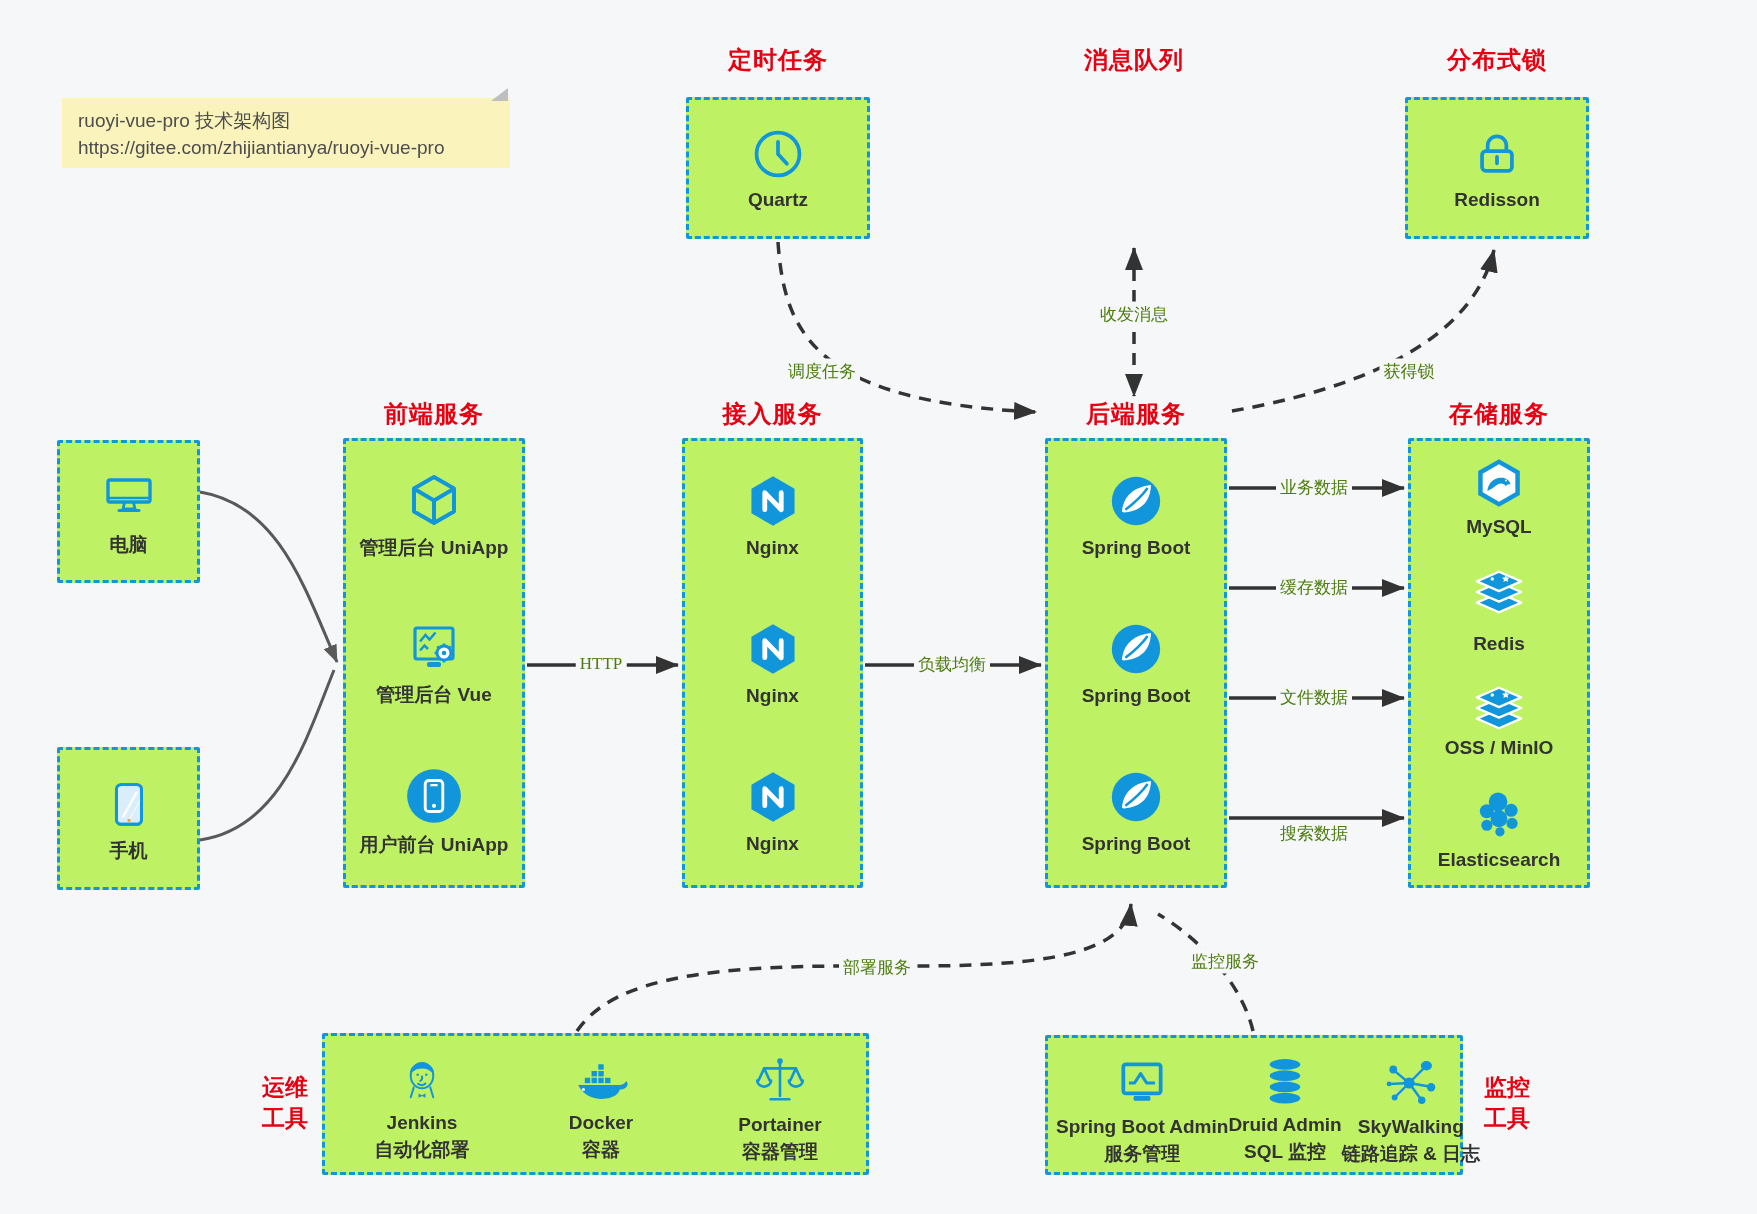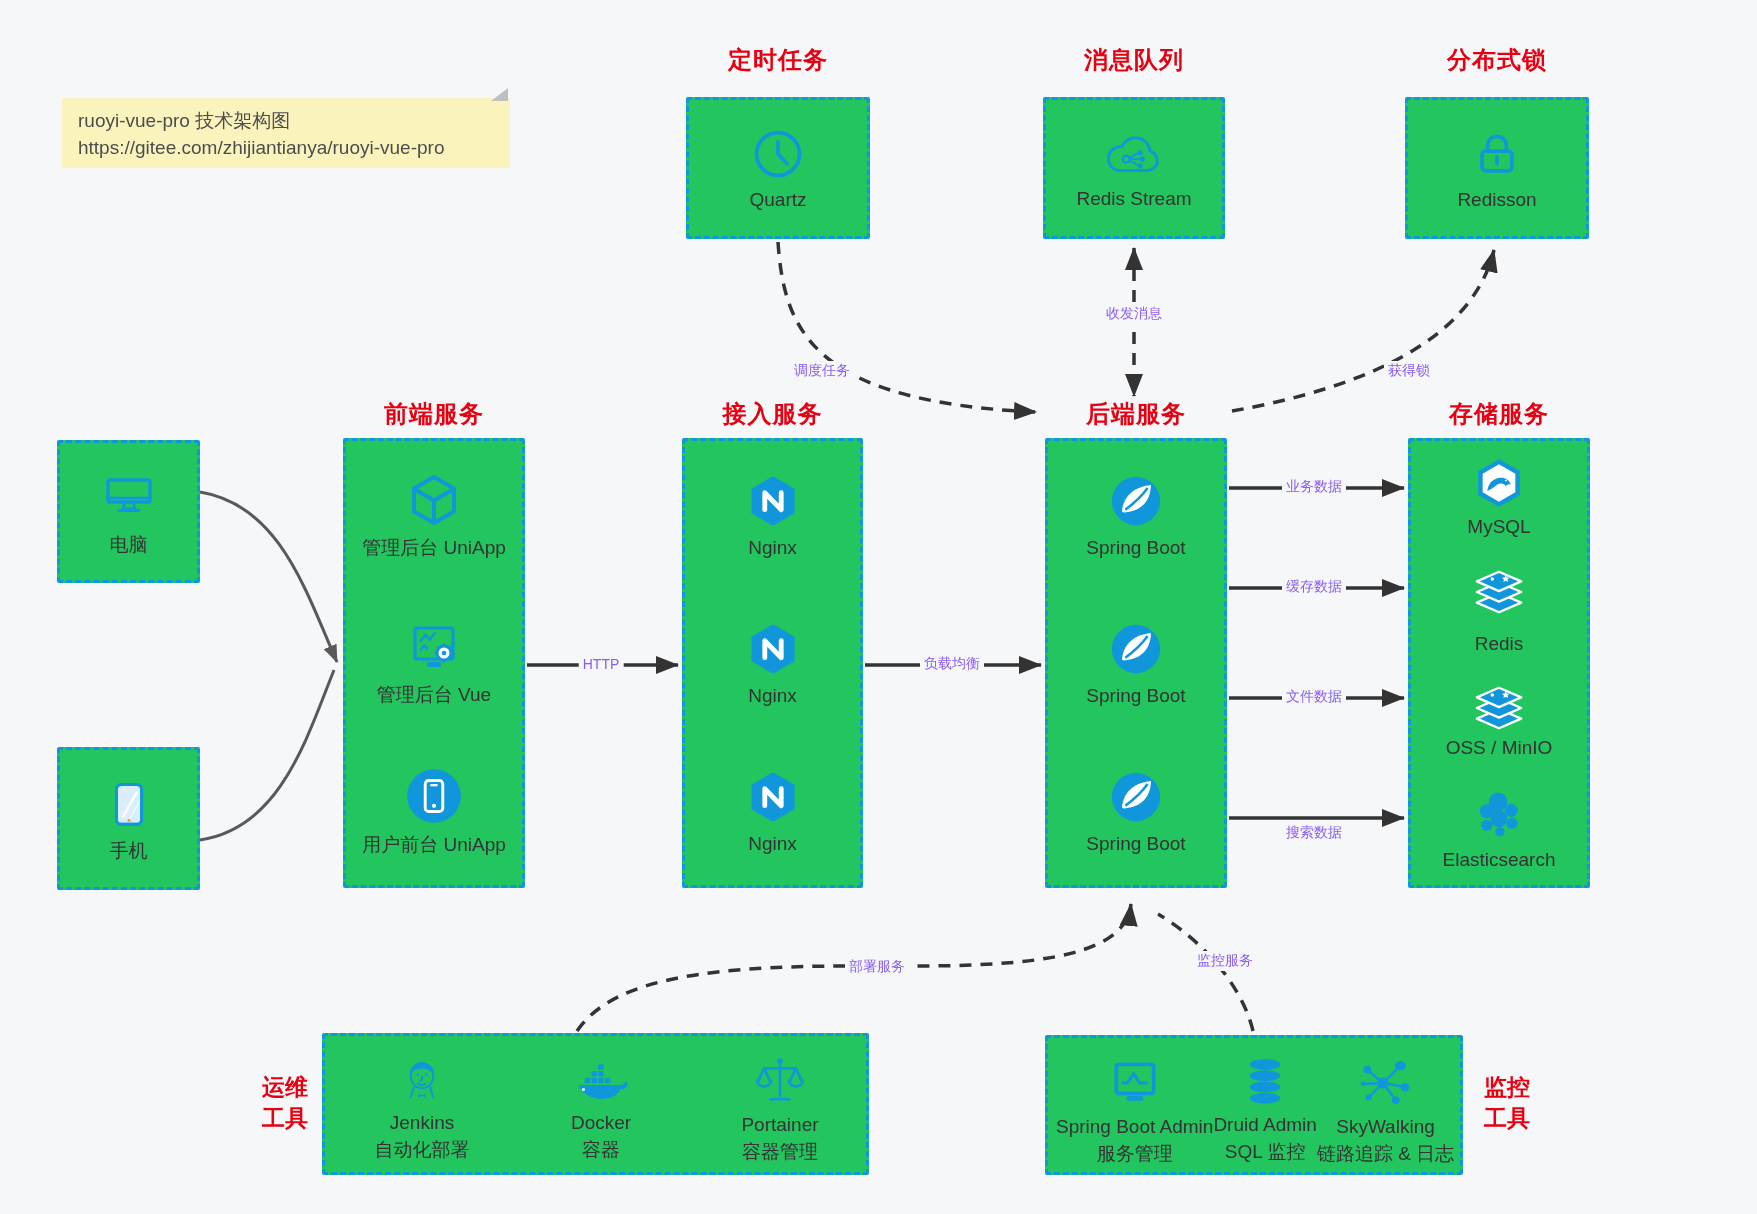--- a/index.html
+++ b/index.html
@@ -3,41 +3,41 @@
 <meta charset="utf-8">
 <style>
   html,body{margin:0;padding:0;background:#e9eaec;}
   .canvas{
     position:relative;width:1757px;height:1214px;margin:0 auto;
     background:var(--canvas-bg,#f6f7f8);
     font-family:"Liberation Sans","DejaVu Sans",sans-serif;
     overflow:hidden;
   }
   .dash-box{
-    position:absolute;background:#22c55e;
+    position:absolute;background:#bef264;
     border:3px dashed var(--accent-blue,#1296db);
-    box-sizing:border-box;border-radius:2px;z-index:1;
+    box-sizing:border-box;border-radius:2px;z-index:1;font-weight:bold;
   }
   .sec-title{
     position:absolute;color:var(--accent-red,#e60012);
     font-size:24px;font-weight:bold;text-align:center;
     letter-spacing:1px;z-index:3;white-space:nowrap;
   }
   .side-title{
     position:absolute;color:var(--accent-red,#e60012);
     font-size:23px;font-weight:bold;text-align:center;line-height:31px;z-index:3;
   }
   .col{display:flex;flex-direction:column;justify-content:space-around;align-items:center;}
   .node{display:flex;flex-direction:column;align-items:center;gap:7px;}
   .node-label{font-size:19px;color:#333;white-space:nowrap;line-height:22px;}
   .icon{display:block;line-height:0;color:var(--accent-blue,#1296db);}
   .edge-label{
     position:absolute;transform:translate(-50%,-50%);
-    font-size:14px;color:#8b5cf6;background:var(--canvas-bg,#f6f7f8);
-    padding:1px 4px;white-space:nowrap;z-index:3;
+    font-size:17px;color:#4d7c0f;background:var(--canvas-bg,#f6f7f8);
+    padding:1px 4px;white-space:nowrap;z-index:3;font-family:Liberation Serif, serif;
   }
   .wires{position:absolute;left:0;top:0;width:1757px;height:1214px;z-index:2;pointer-events:none;}
   .note{
     position:absolute;left:62px;top:98px;width:448px;height:70px;
     background:var(--note-bg,#faf3bc);z-index:3;box-sizing:border-box;
     padding:9px 16px;font-size:19px;line-height:27px;color:#4d4d4d;
   }
   .note .fold{
     position:absolute;right:2px;top:-10px;width:0;height:0;
     border-bottom:13px solid #bfbfbf;border-left:17px solid transparent;
@@ -66,35 +66,20 @@
       <span class="icon">
         <svg viewBox="0 0 60 60" width="56" height="56">
             <circle cx="30" cy="30" r="23" fill="none" stroke="currentColor" stroke-width="4"></circle>
             <path d="M30 17 V30 L39.5 40.5" fill="none" stroke="currentColor" stroke-width="4" stroke-linecap="round" stroke-linejoin="round"></path>
           </svg>
       </span>
       <div class="node-label">Quartz</div>
     </div>
   </div>
 
-  <div class="dash-box col" style="left:1043px;top:97px;width:182px;height:142px">
-    <div class="node">
-      <span class="icon">
-        <svg viewBox="0 0 64 52" width="66" height="54">
-            <path d="M17 42 h28 a9.5 9.5 0 0 0 2.5 -18.7 A14 14 0 0 0 20.5 19 A11.5 11.5 0 0 0 17 42 Z" fill="none" stroke="currentColor" stroke-width="2.8" stroke-linejoin="round"></path>
-            <circle cx="24.5" cy="31" r="3.3" fill="none" stroke="currentColor" stroke-width="2.3"></circle>
-            <circle cx="38" cy="24.5" r="2.5" fill="currentColor"></circle>
-            <circle cx="40" cy="31" r="2.5" fill="currentColor"></circle>
-            <circle cx="38" cy="37.5" r="2.5" fill="currentColor"></circle>
-            <path d="M27.6 29.8 L36 25.2 M27.9 31 H38.5 M27.6 32.2 L36 36.8" stroke="currentColor" stroke-width="1.8"></path>
-          </svg>
-      </span>
-      <div class="node-label">Redis Stream</div>
-    </div>
-  </div>
 
   <div class="dash-box col" style="left:1405px;top:97px;width:184px;height:142px">
     <div class="node">
       <span class="icon">
         <svg viewBox="0 0 60 60" width="56" height="56">
             <path d="M20 27 v-6 a10 10 0 0 1 20 0 v6" fill="none" stroke="currentColor" stroke-width="4"></path>
             <rect x="14" y="27" width="32" height="21" rx="4" fill="none" stroke="currentColor" stroke-width="4"></rect>
             <path d="M30 33 v7" stroke="currentColor" stroke-width="4" stroke-linecap="round"></path>
           </svg>
       </span>

